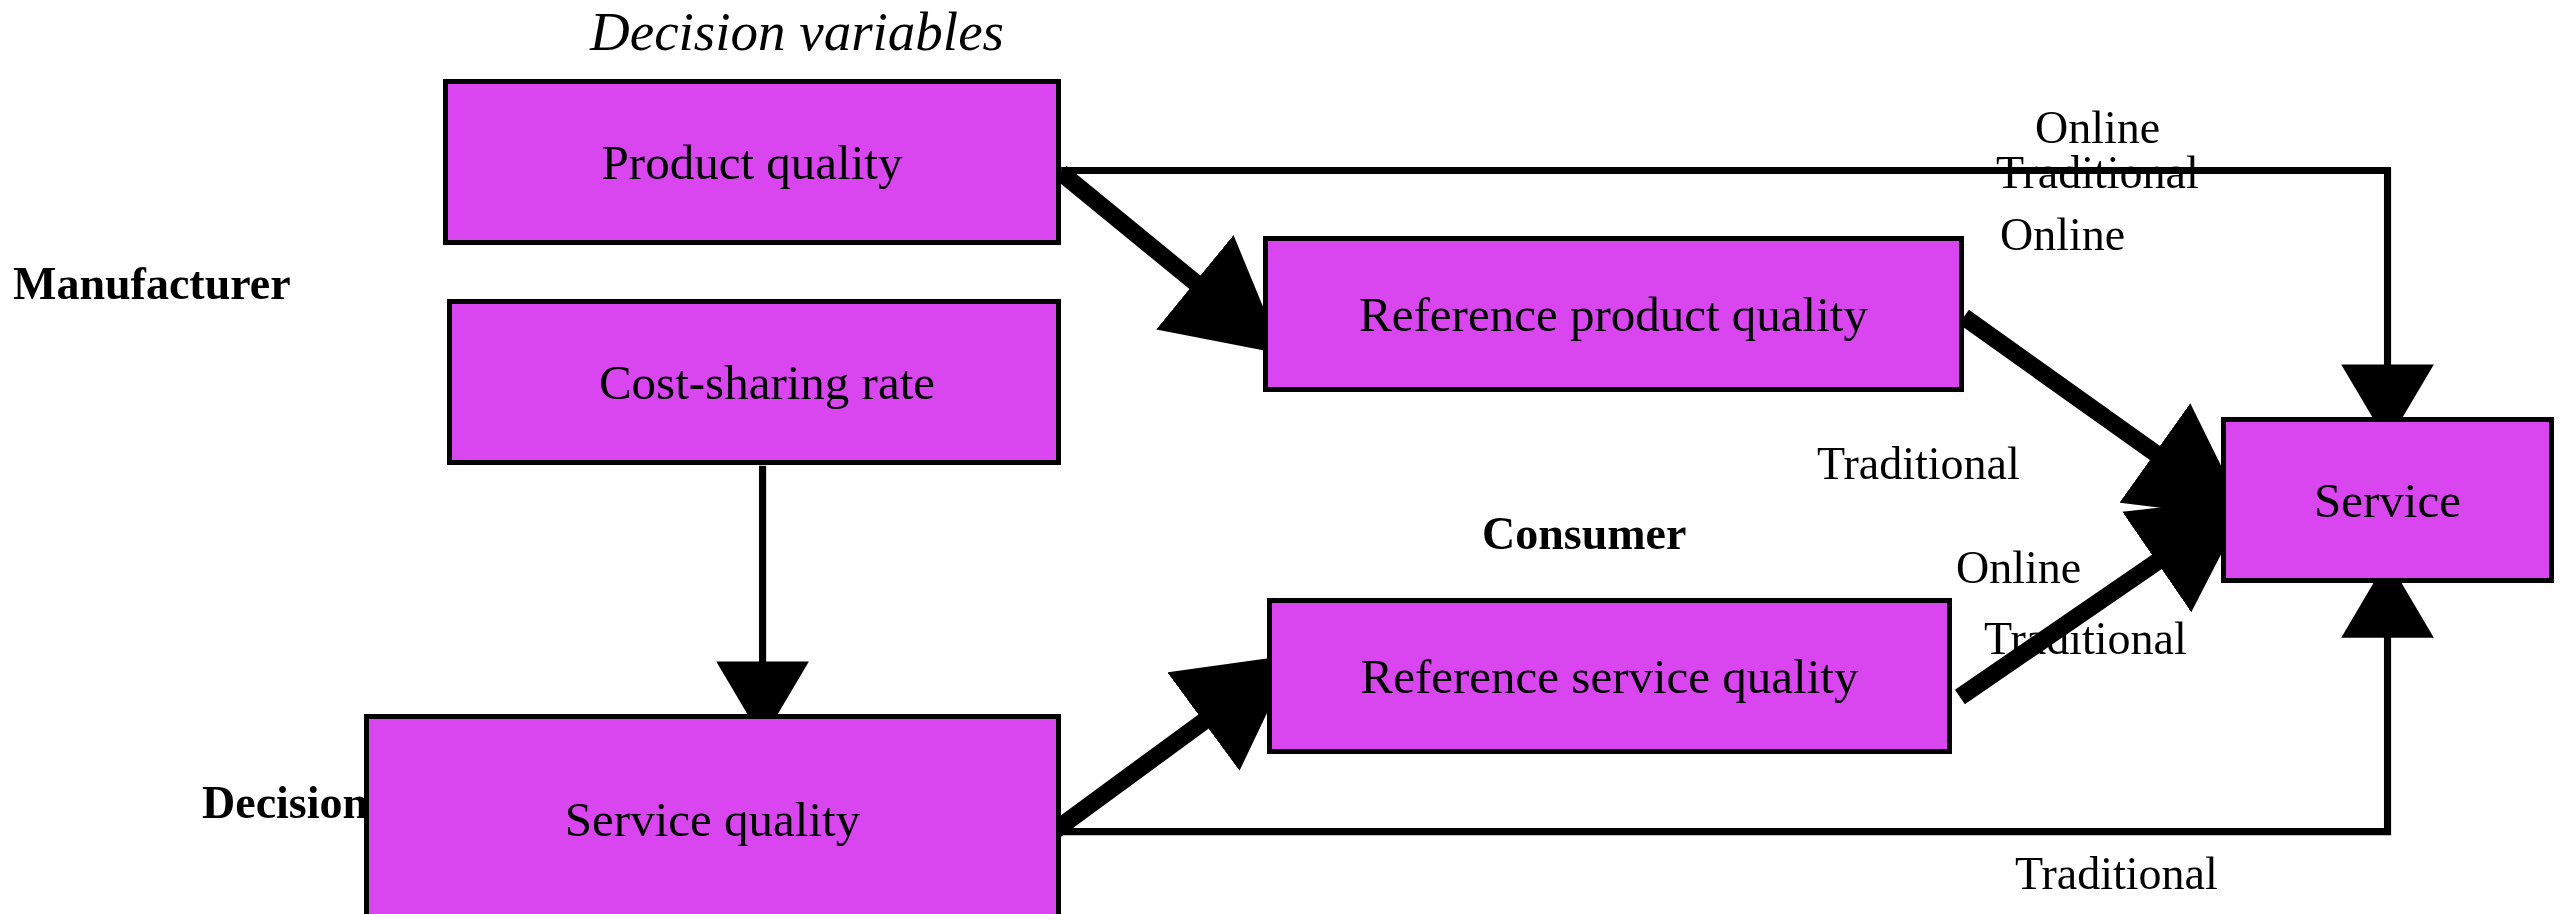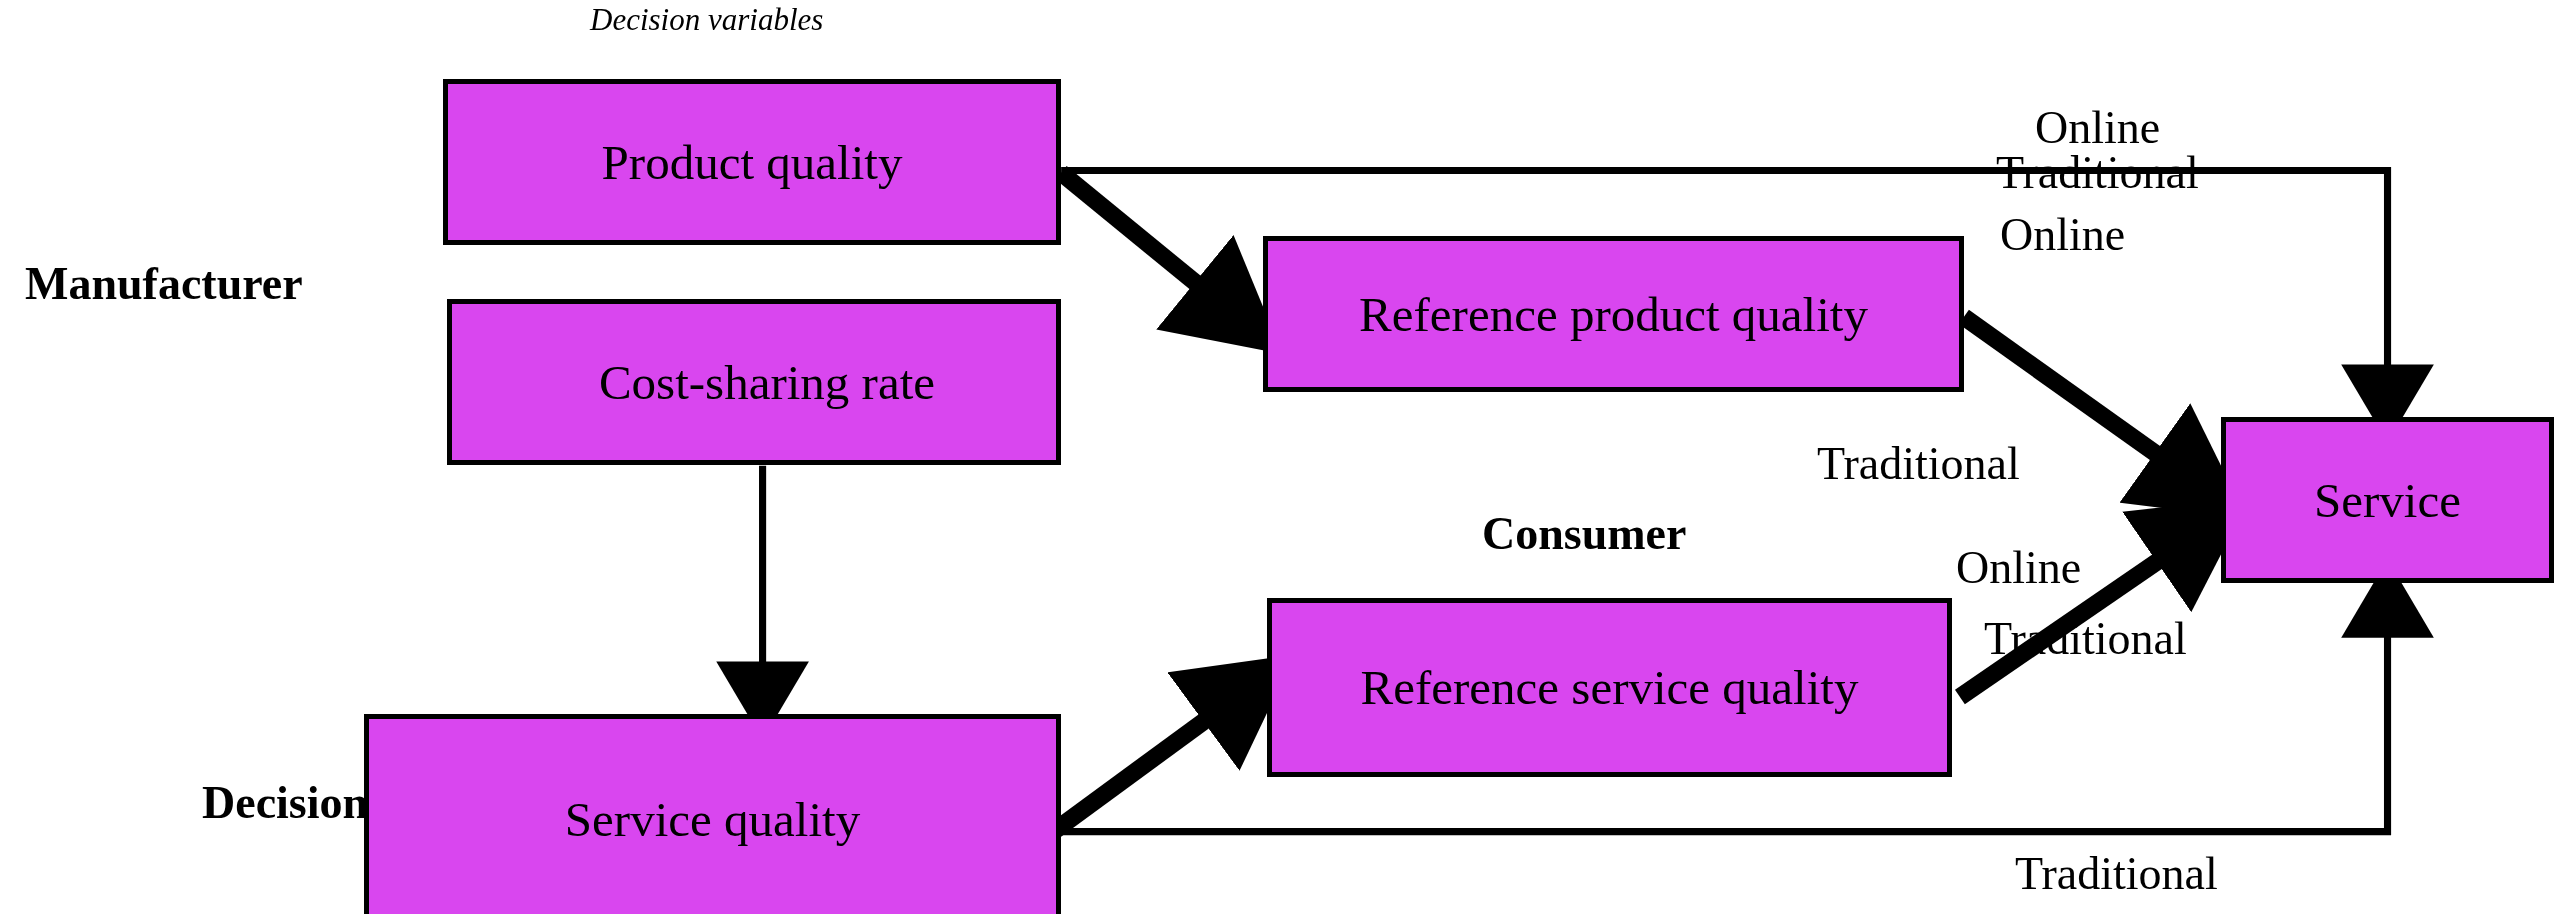--- a/index.html
+++ b/index.html
@@ -42,38 +42,38 @@
     font-weight:bold;
     font-size:46px;
     color:#000000;
     white-space:nowrap;
     line-height:1;
   }
   .group-caption{
     position:absolute;
     font-family:"Liberation Serif", serif;
     font-style:italic;
-    font-size:31px;
+    font-size:55px;
     color:#000000;
     white-space:nowrap;
     line-height:1;
     text-align:right;
   }
 
   
   #node-product-quality        {left:443px;  top:79px;  width:618px; height:166px;}
   #node-cost-sharing-rate      {left:447px;  top:299px;  width:614px; height:166px;padding-left:26px;}
   #node-service-quality        {left:364px;  top:714px;  width:697px; height:211px;}
   #node-reference-product      {left:1263px; top:236px;  width:701px; height:156px;}
-  #node-reference-service      {left:1267px; top:598px;  width:685px; height:179px;}
+  #node-reference-service      {left:1267px; top:598px;  width:685px; height:156px;}
   #node-demand                 {left:2221px; top:417px;  width:333px; height:166px;}
 
   
   #cap-decision-variables {left:590px;  top:4px;}
-  #lbl-manufacturer       {left:25px;   top:261px;}
+  #lbl-manufacturer       {left:13px;   top:261px;}
   #lbl-retailer           {left:202px;  top:780px;}
   #lbl-consumer           {left:1482px; top:511px;}
 
   #edge-online-top        {left:2035px; top:105px;}
   #edge-traditional-top   {left:1996px; top:150px;}
   #edge-online-mid        {left:2000px; top:212px;}
   #edge-traditional-mid   {left:1817px; top:441px;}
   #edge-online-low        {left:1956px; top:545px;}
   #edge-traditional-low   {left:1984px; top:616px;}
   #edge-traditional-bot   {left:2015px; top:851px;}

